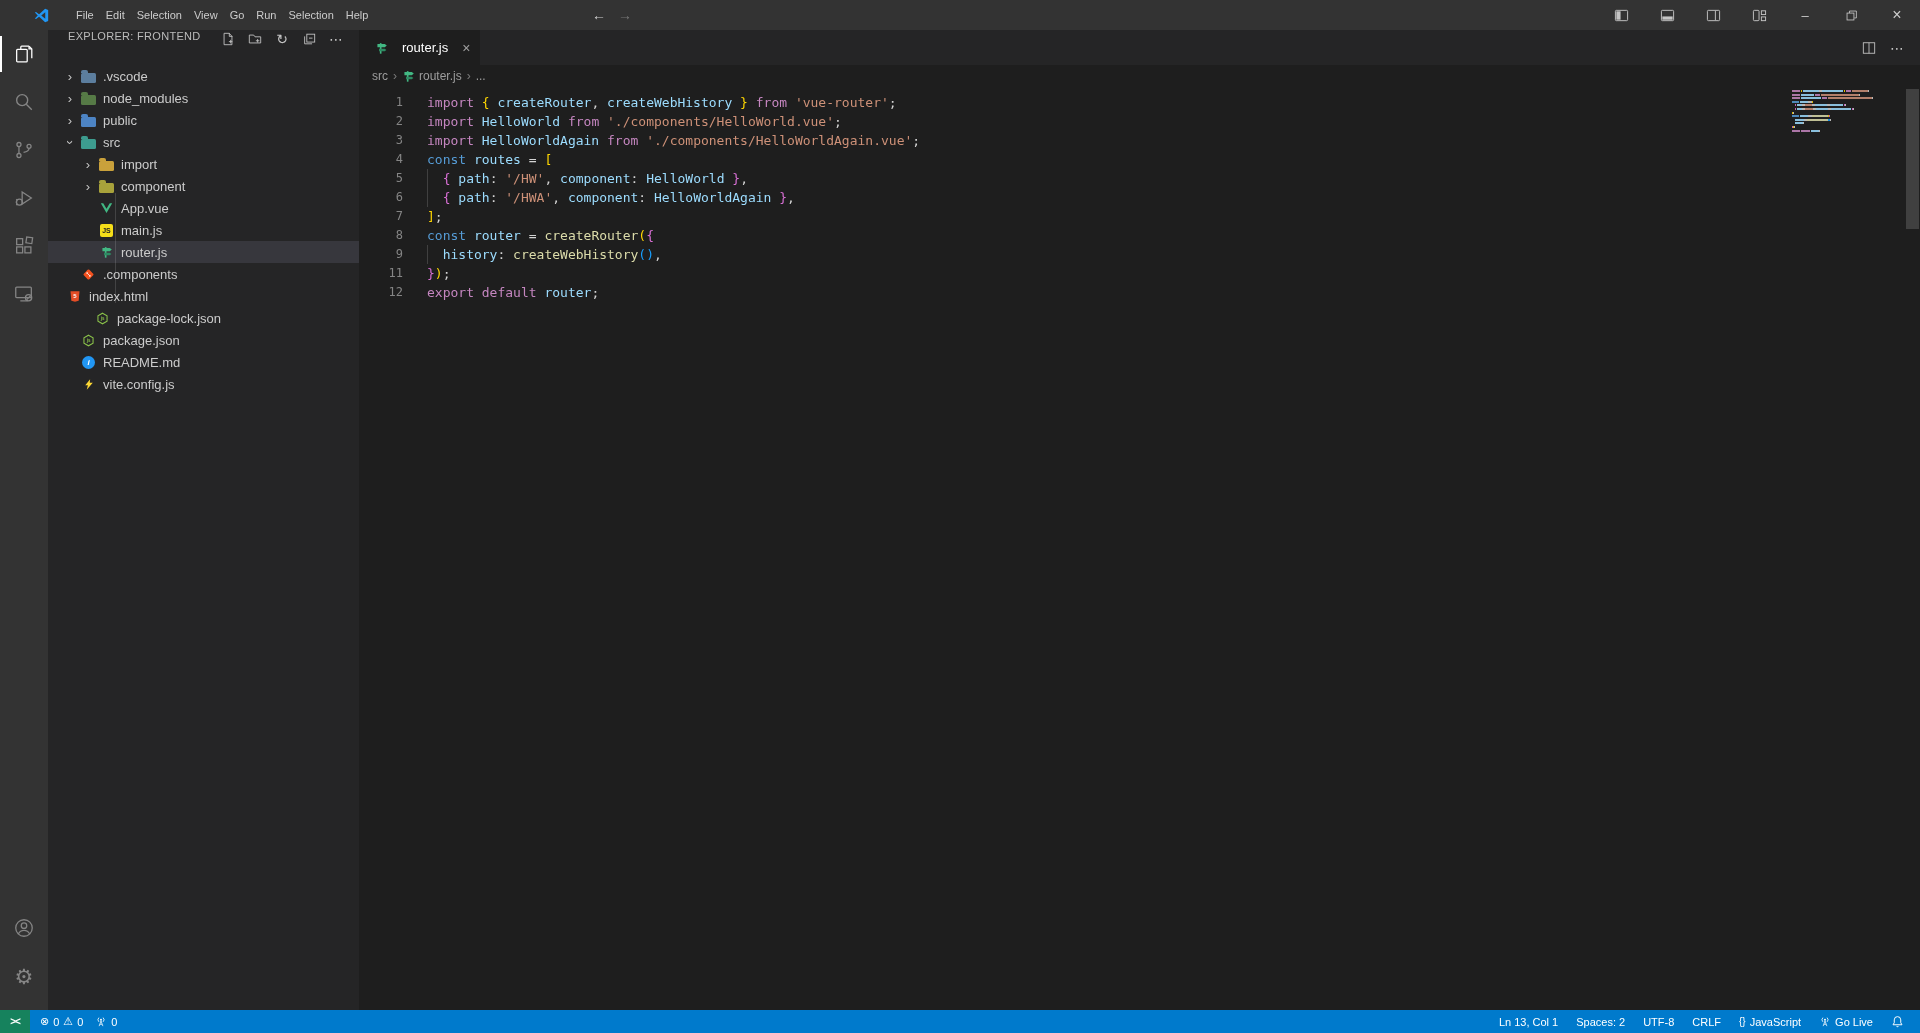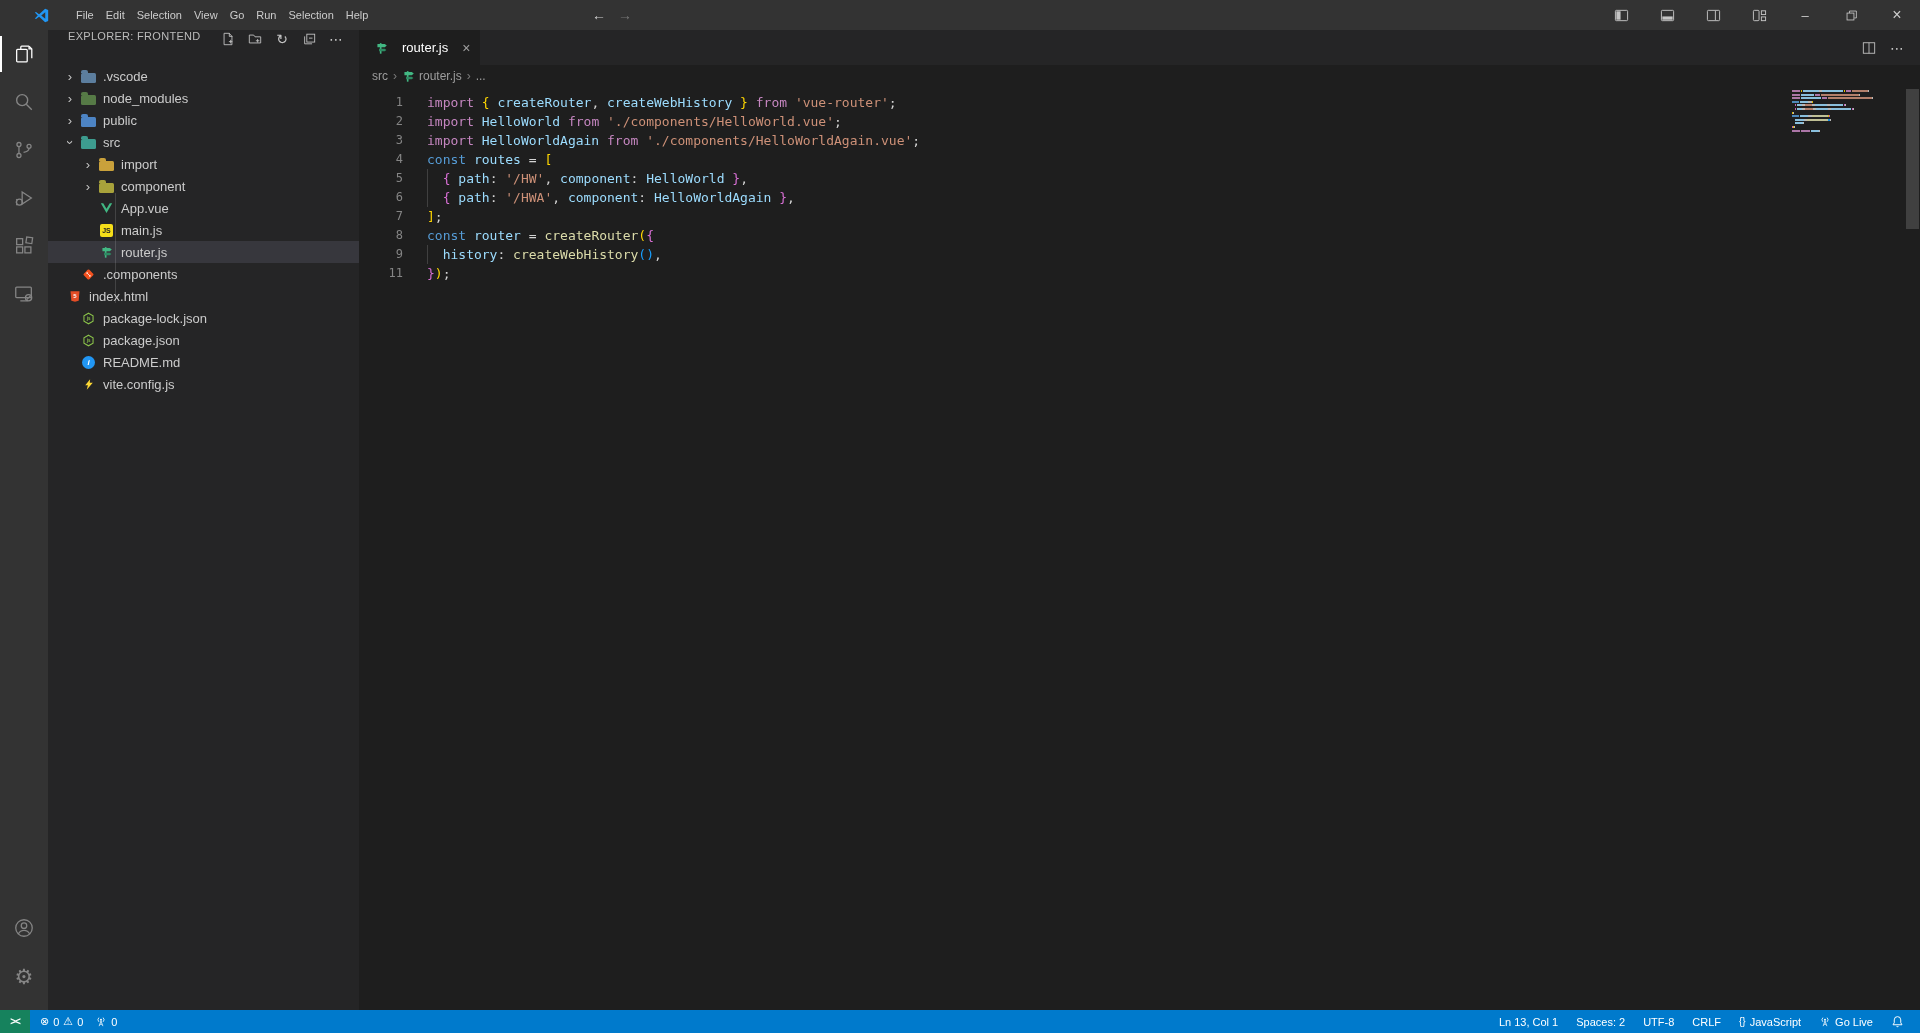--- a/index.html
+++ b/index.html
@@ -313,21 +313,21 @@
         <div class="trow" style="">
           <span class="chev"></span>
           <span class="ticon">
             <svg width="12" height="13" viewBox="0 0 16 16">
               <path fill="#E44D26" d="M2 1h12l-1.1 12.5L8 15l-4.9-1.5z"></path>
               <text x="8" y="10.5" font-size="8" font-weight="bold" fill="#fff" text-anchor="middle">5</text>
             </svg>
           </span>
           <span>index.html</span>
         </div>
-        <div class="trow" style="padding-left: 14px;">
+        <div class="trow" style="padding-left: 28px;">
           <span class="chev"></span>
           <span class="ticon">
             <svg width="13" height="13" viewBox="0 0 16 16">
               <path d="M8 1.5 13.6 4.7v6.6L8 14.5 2.4 11.3V4.7z" fill="none" stroke="#8BC34A" stroke-width="1.3"></path>
               <text x="8" y="10.3" font-size="5.5" fill="#8BC34A" text-anchor="middle" font-weight="bold">js</text>
             </svg>
           </span>
           <span>package-lock.json</span>
         </div>
         <div class="trow" style="padding-left: 14px;">
@@ -438,20 +438,24 @@
           <span class="ltext"><span style="color: rgb(86, 156, 214);">const</span><span style="color: rgb(212, 212, 212);"> </span><span style="color: rgb(156, 220, 254);">router</span><span style="color: rgb(212, 212, 212);"> = </span><span style="color: rgb(220, 220, 170);">createRouter</span><span style="color: rgb(255, 215, 0);">(</span><span style="color: rgb(218, 112, 214);">{</span></span>
         </div>
         <div class="code-line">
           <span class="iguide"></span>
           <span class="lnum">9</span>
           <span class="ltext"><span style="color: rgb(212, 212, 212);">  </span><span style="color: rgb(156, 220, 254);">history</span><span style="color: rgb(212, 212, 212);">: </span><span style="color: rgb(220, 220, 170);">createWebHistory</span><span style="color: rgb(23, 159, 255);">(</span><span style="color: rgb(23, 159, 255);">)</span><span style="color: rgb(212, 212, 212);">,</span></span>
         </div>
         <div class="code-line">
           <span class="lnum">11</span>
           <span class="ltext"><span style="color: rgb(218, 112, 214);">}</span><span style="color: rgb(255, 215, 0);">)</span><span style="color: rgb(212, 212, 212);">;</span></span>
+        </div>
+        <div class="code-line">
+          <span class="lnum">12</span>
+          <span class="ltext"><span style="color: rgb(197, 134, 192);">export</span><span style="color: rgb(212, 212, 212);"> </span><span style="color: rgb(197, 134, 192);">default</span><span style="color: rgb(212, 212, 212);"> </span><span style="color: rgb(156, 220, 254);">router</span><span style="color: rgb(212, 212, 212);">;</span></span>
         </div>
       </div>
     <div class="minimap" id="minimap" style="top:60px">
         <div class="mm-row">
           <span style="width: 8px; background: rgb(197, 134, 192);"></span>
           <span style="width: 1px; background: transparent;"></span>
           <span style="width: 1px; background: rgb(255, 215, 0);"></span>
           <span style="width: 1px; background: transparent;"></span>
           <span style="width: 16px; background: rgb(156, 220, 254);"></span>
           <span style="width: 3px; background: rgb(212, 212, 212);"></span>

